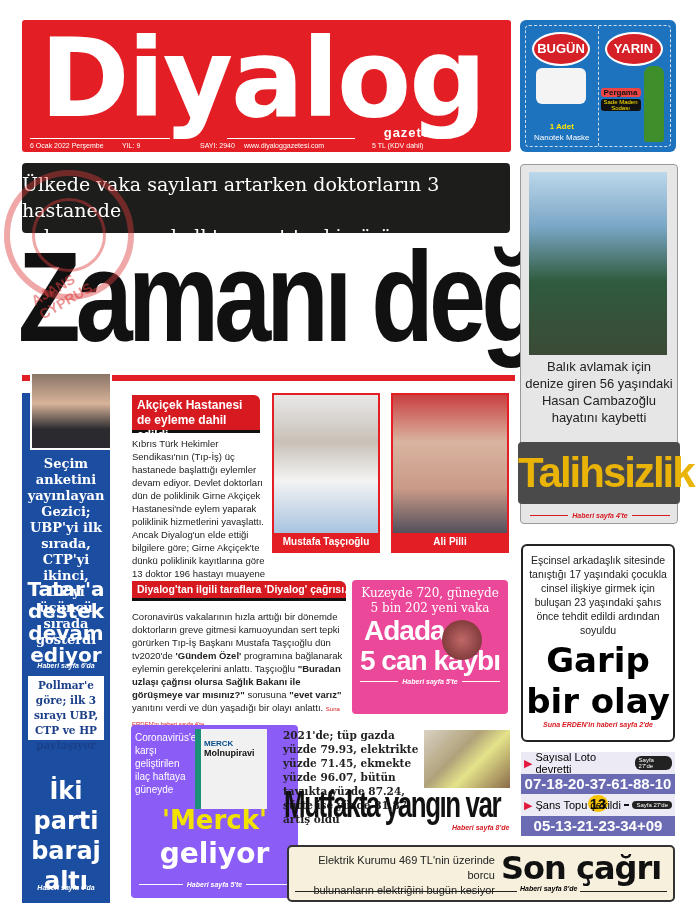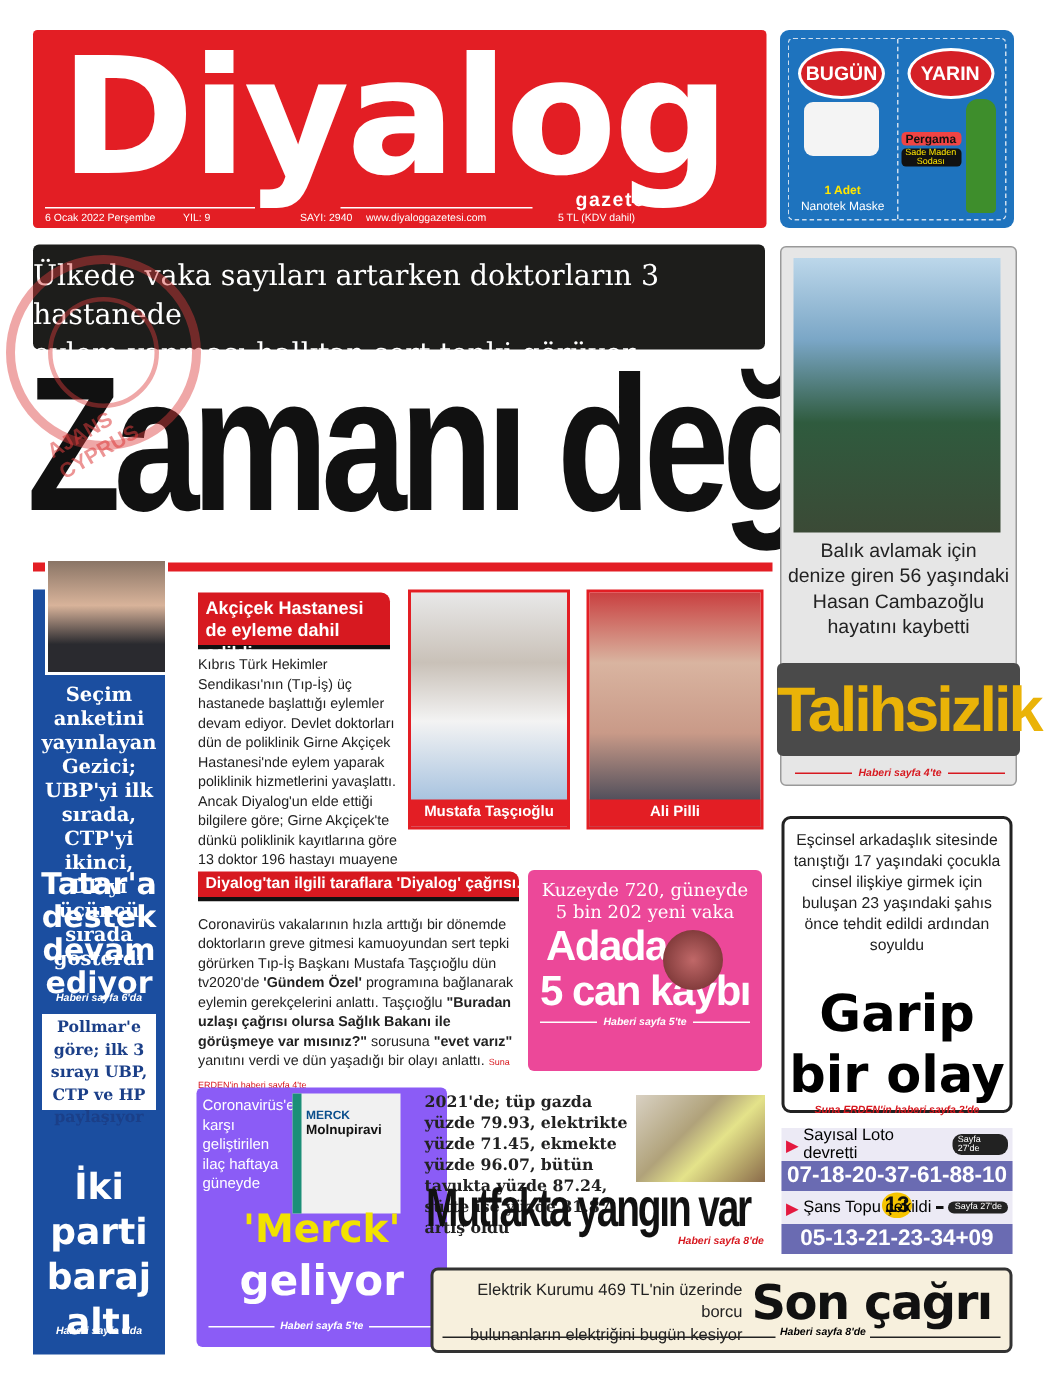--- a/index.html
+++ b/index.html
@@ -137,21 +137,21 @@
   <div style="font-weight:bold;font-size:28px;line-height:30px;text-align:left;padding-left:12px;letter-spacing:-1px">Adada</div>
   <div style="font-weight:bold;font-size:28px;line-height:30px;letter-spacing:-1px">5 can kaybı</div>
   <div style="position:absolute;left:90px;top:40px;width:40px;height:40px;border-radius:50%;background:radial-gradient(#c06868,#6a2a2a)"></div>
   <div class="refline" style="padding:2px 8px">
       <span>Haberi sayfa 5'te</span>
     </div>
 </div>
 
 <div id="garip" class="abs">
   <div style="font-size:10.5px;line-height:14px;padding:7px 4px 0;color:#222">Eşcinsel arkadaşlık sitesinde tanıştığı 17 yaşındaki çocukla cinsel ilişkiye girmek için buluşan 23 yaşındaki şahıs önce tehdit edildi ardından soyuldu</div>
-  <div style="font-family:'DejaVu Sans',sans-serif;font-weight:bold;font-size:34px;line-height:42px;margin-top:18px">Garip</div>
+  <div style="font-family:'DejaVu Sans',sans-serif;font-weight:bold;font-size:34px;line-height:42px;margin-top:2px">Garip</div>
   <div style="font-family:'DejaVu Sans',sans-serif;font-weight:bold;font-size:34px;line-height:40px">bir olay</div>
   <div style="font-size:7px;font-weight:bold;font-style:italic;color:#d71920">Suna ERDEN'in haberi sayfa 2'de</div>
 </div>
 
 <div id="loto" class="abs">
   <div style="display:flex;align-items:center;height:22px;font-size:11px;padding:0 3px;gap:3px">
     <span style="color:#e4193f">▶</span>
     <span>Sayısal Loto devretti</span>
     <span style="flex:1;height:2px;background:#111"></span>
     <span style="background:#222;color:#fff;font-size:6px;border-radius:6px;padding:1px 4px">Sayfa 27'de</span>

